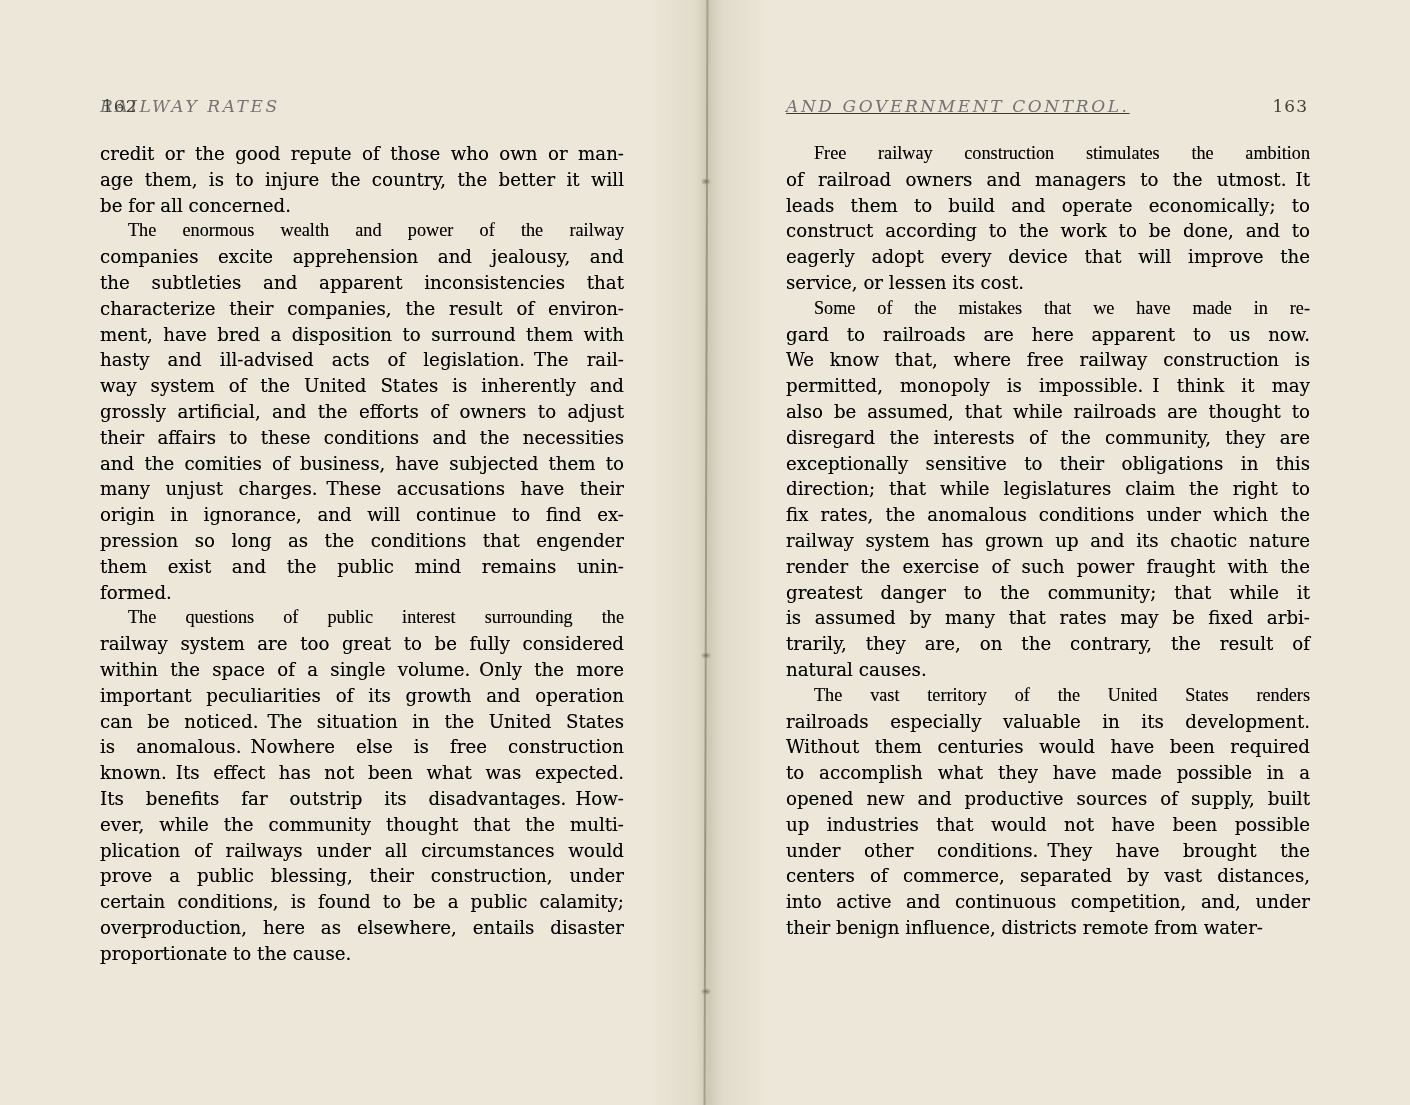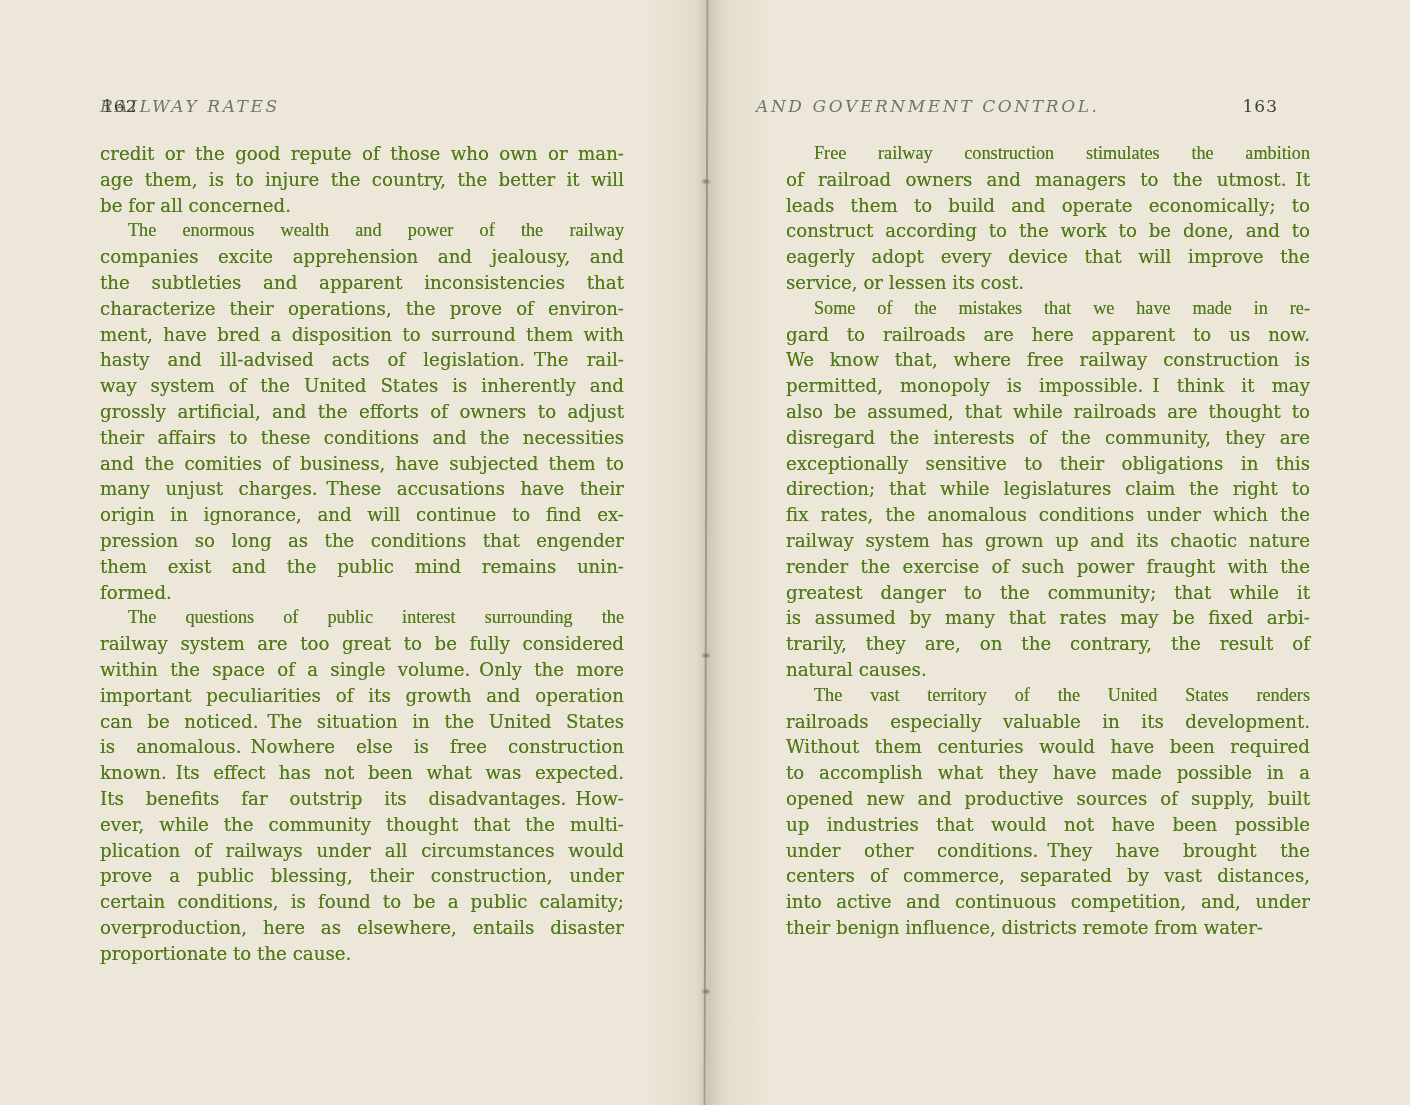--- a/index.html
+++ b/index.html
@@ -48,27 +48,27 @@
   .page-head .head-title {
     display: block; text-align: left;
     font-style: italic; letter-spacing: 2.6px;
     color: #737373;
   }
   .page-head .pagenum {
     position: absolute; top: 0;
     font-style: normal; letter-spacing: 1px; color: #413f36;
   }
   .head-left  { left: 100px; }
-  .head-right { left: 756px; }
+  .head-right { left: 786px; text-decoration: underline; }
   .head-left  .pagenum { left: 2px; }
   .head-right .pagenum { right: 2px; }
   .text-block {
     position: absolute; top: 141px; width: 524px;
     font-size: 18.2px;
-    color: #4d7c0f;
+    color: #000000;
     text-shadow: 0 0 0.5px rgba(61,59,51,0.55);
   }
   .block-left  { left: 100px; }
   .block-right { left: 786px; }
   .line {
     height: 25.8px; line-height: 25.8px;
     text-align: justify;
     text-align-last: justify;
     white-space: normal;
   }
@@ -96,21 +96,21 @@
     <span class="pagenum">163</span>
   </div>
 
   <div class="text-block block-left">
       <div class="line">credit or the good repute of those who own or man-</div>
       <div class="line">age them, is to injure the country, the better it will</div>
       <div class="line last">be for all concerned.</div>
       <div class="line indent">The enormous wealth and power of the railway</div>
       <div class="line">companies excite apprehension and jealousy, and</div>
       <div class="line">the subtleties and apparent inconsistencies that</div>
-      <div class="line">characterize their operations, the prove of environ-</div>
+      <div class="line">characterize their companies, the result of environ-</div>
       <div class="line">ment, have bred a disposition to surround them with</div>
       <div class="line">hasty and ill-advised acts of legislation. The rail-</div>
       <div class="line">way system of the United States is inherently and</div>
       <div class="line">grossly artificial, and the efforts of owners to adjust</div>
       <div class="line">their affairs to these conditions and the necessities</div>
       <div class="line">and the comities of business, have subjected them to</div>
       <div class="line">many unjust charges. These accusations have their</div>
       <div class="line">origin in ignorance, and will continue to find ex-</div>
       <div class="line">pression so long as the conditions that engender</div>
       <div class="line">them exist and the public mind remains unin-</div>

